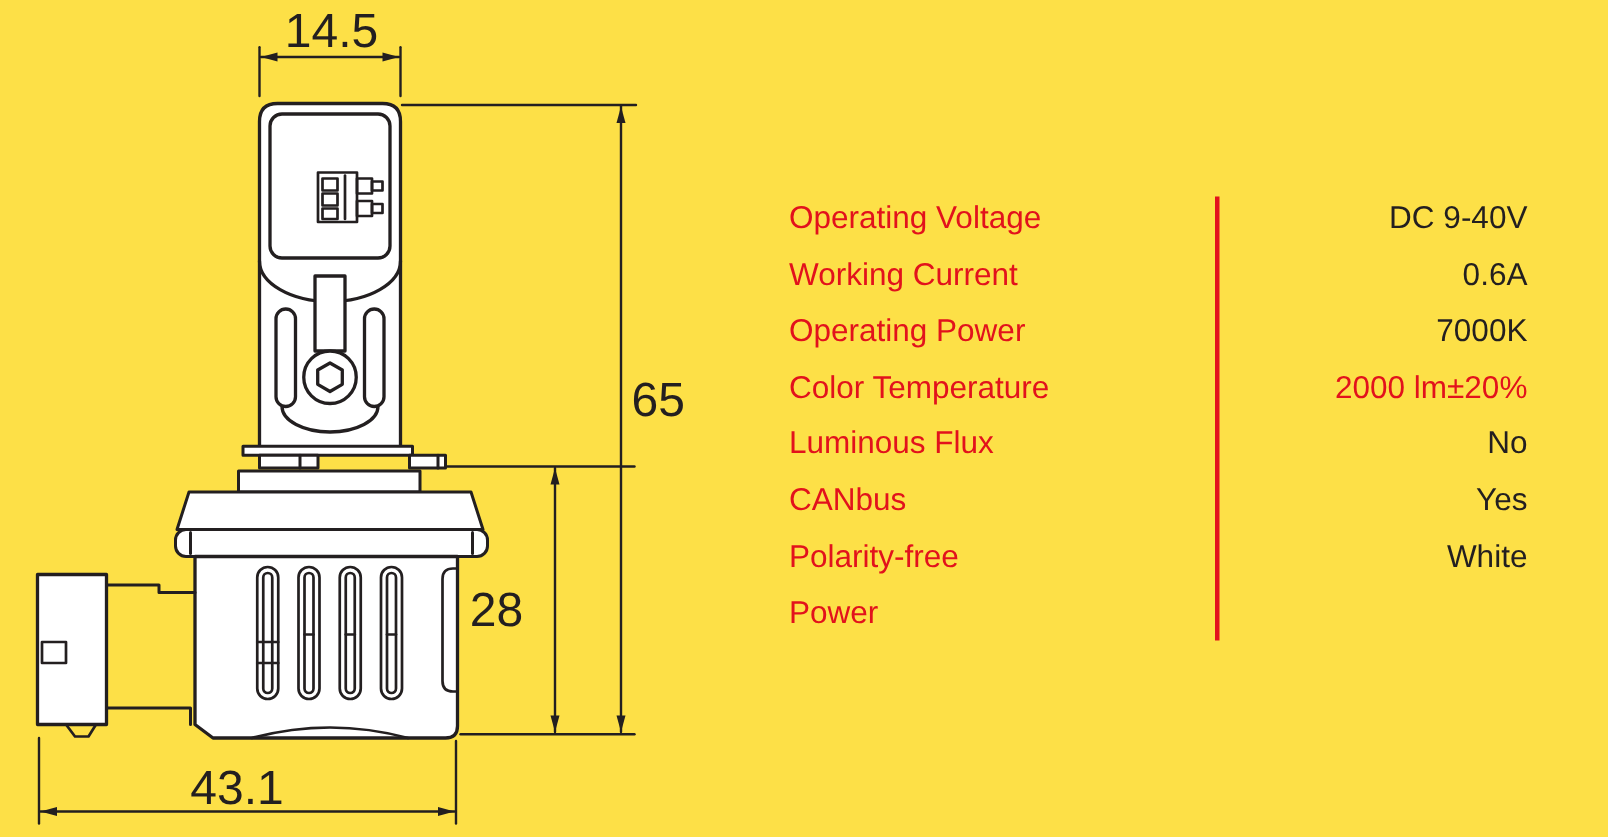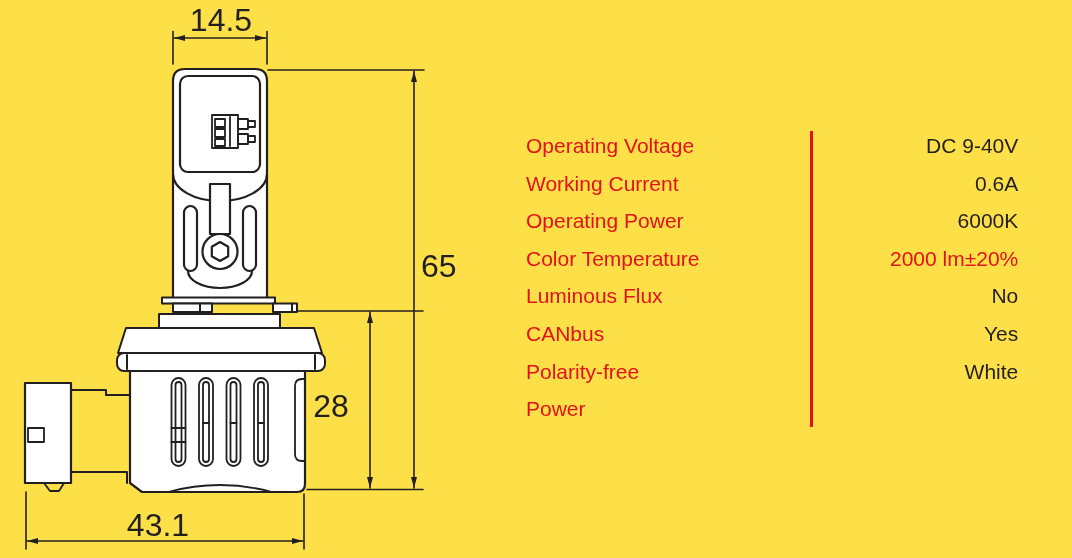--- a/index.html
+++ b/index.html
@@ -152,20 +152,20 @@
     <div class="row">CANbus</div>
     <div class="row">Polarity-free</div>
     <div class="row">Power</div>
   </div>
 
   <div class="spec-divider"></div>
 
   <div class="spec-col values-col">
     <div class="row">DC 9-40V</div>
     <div class="row">0.6A</div>
-    <div class="row">6000K</div>
+    <div class="row">7000K</div>
     <div class="row bold" style="color:var(--red);">2000 lm±20%</div>
     <div class="row">No</div>
     <div class="row">Yes</div>
     <div class="row">White</div>
   </div>
 
 </div>
 
 </body></html>

